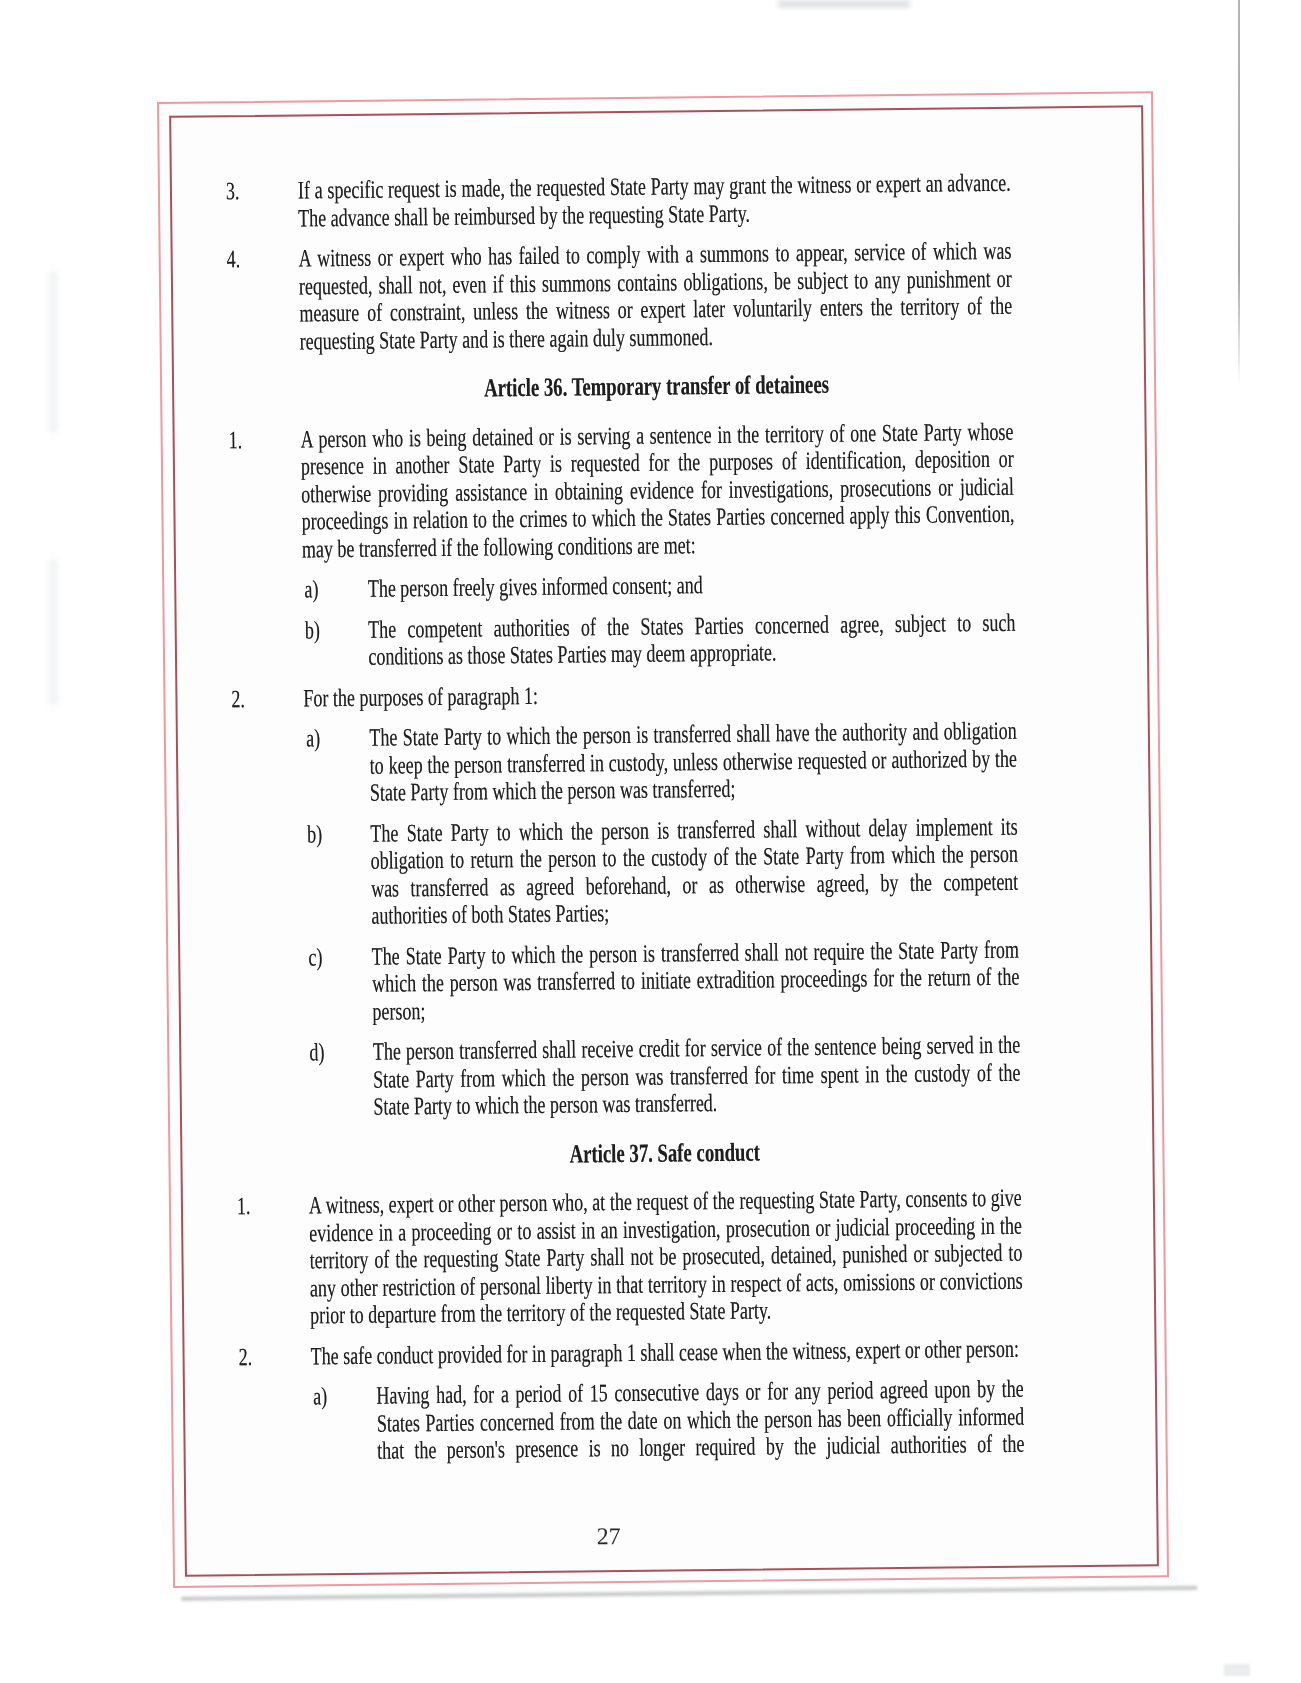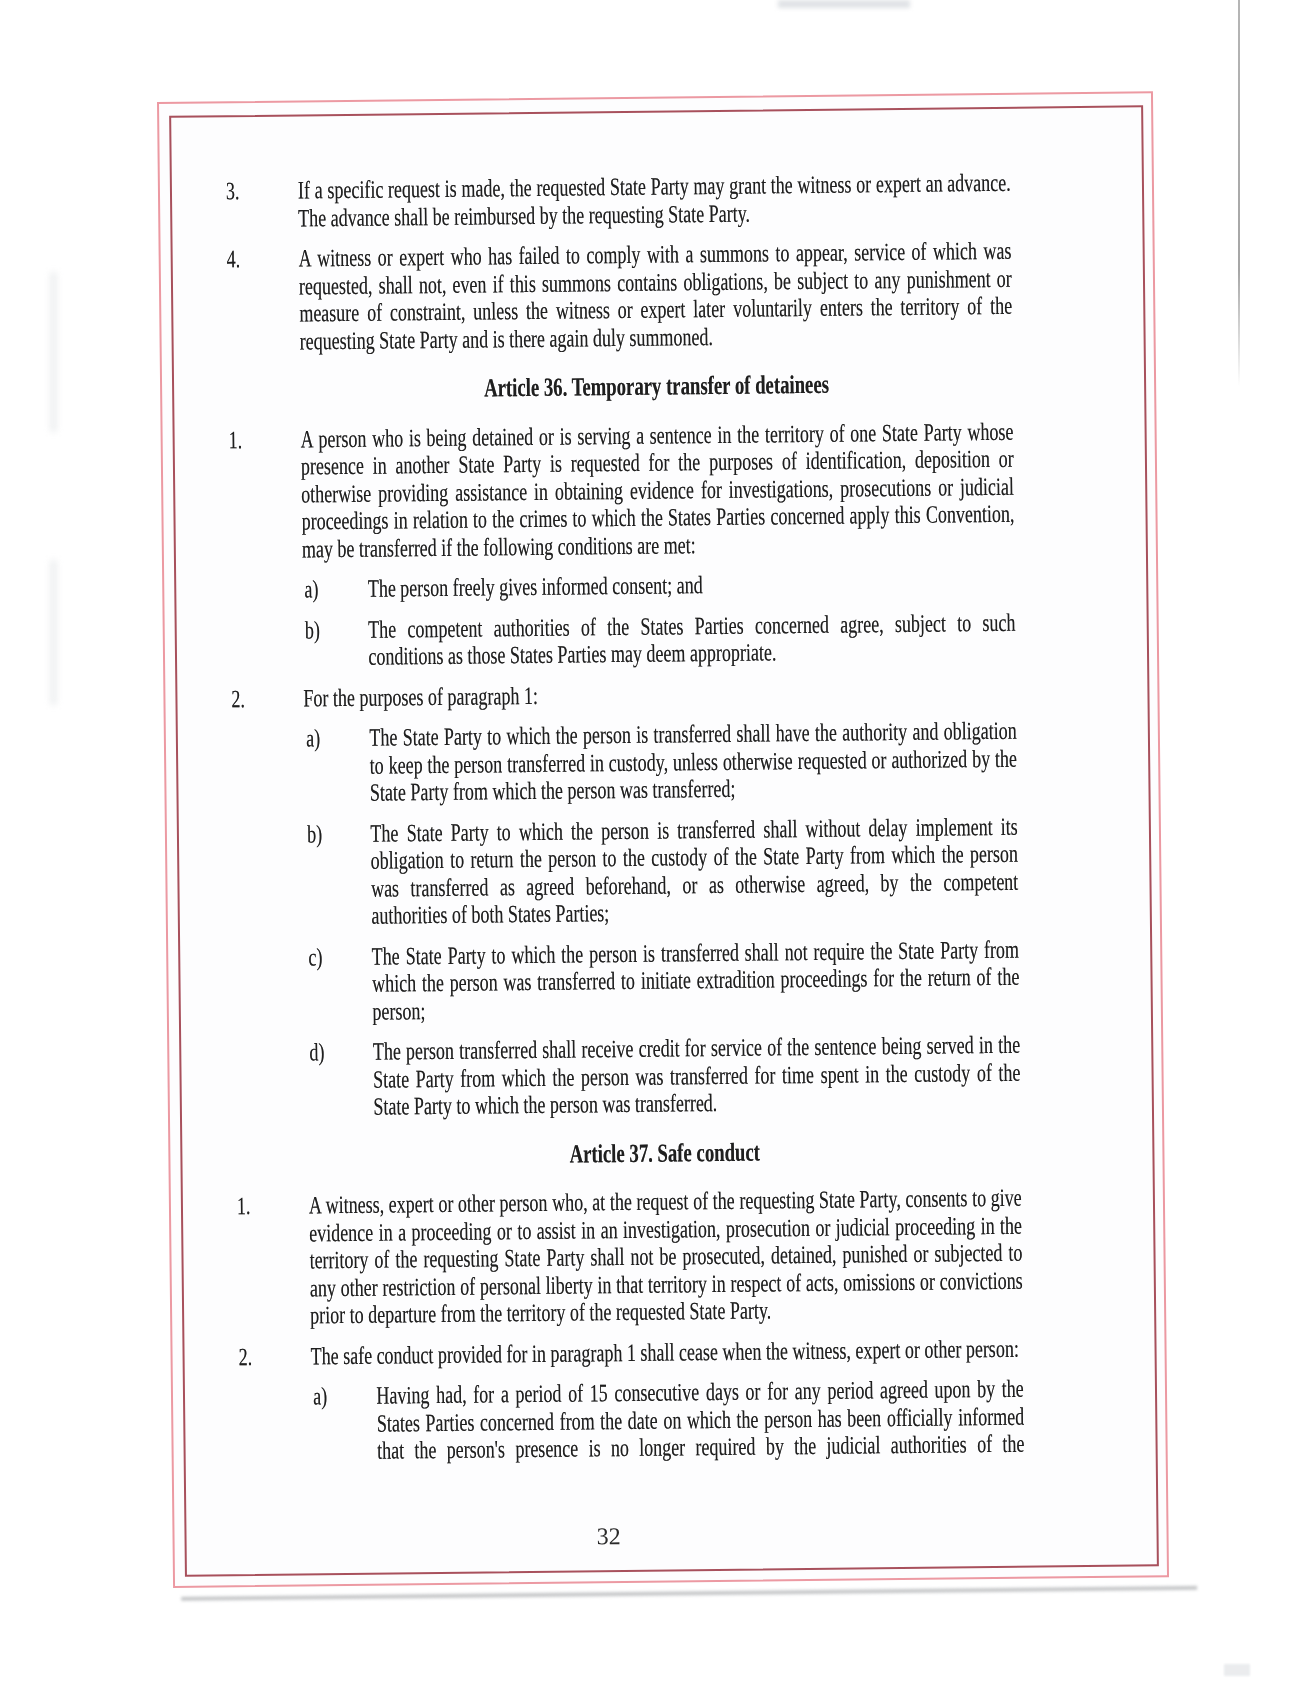--- a/index.html
+++ b/index.html
@@ -188,16 +188,16 @@
         <div class="body">The safe conduct provided for in paragraph 1 shall cease when the witness, expert or other person:</div>
       </div>
 
       <div class="para sub">
         <span class="letter">a)</span>
         <div class="body j-last">Having had, for a period of 15 consecutive days or for any period agreed upon by the States Parties concerned from the date on which the person has been officially informed that the person's presence is no longer required by the judicial authorities of the</div>
       </div>
 
     </div>
 
-    <div class="page-num">32</div>
+    <div class="page-num">27</div>
   </div>
 
 </div>
 
 </body></html>

